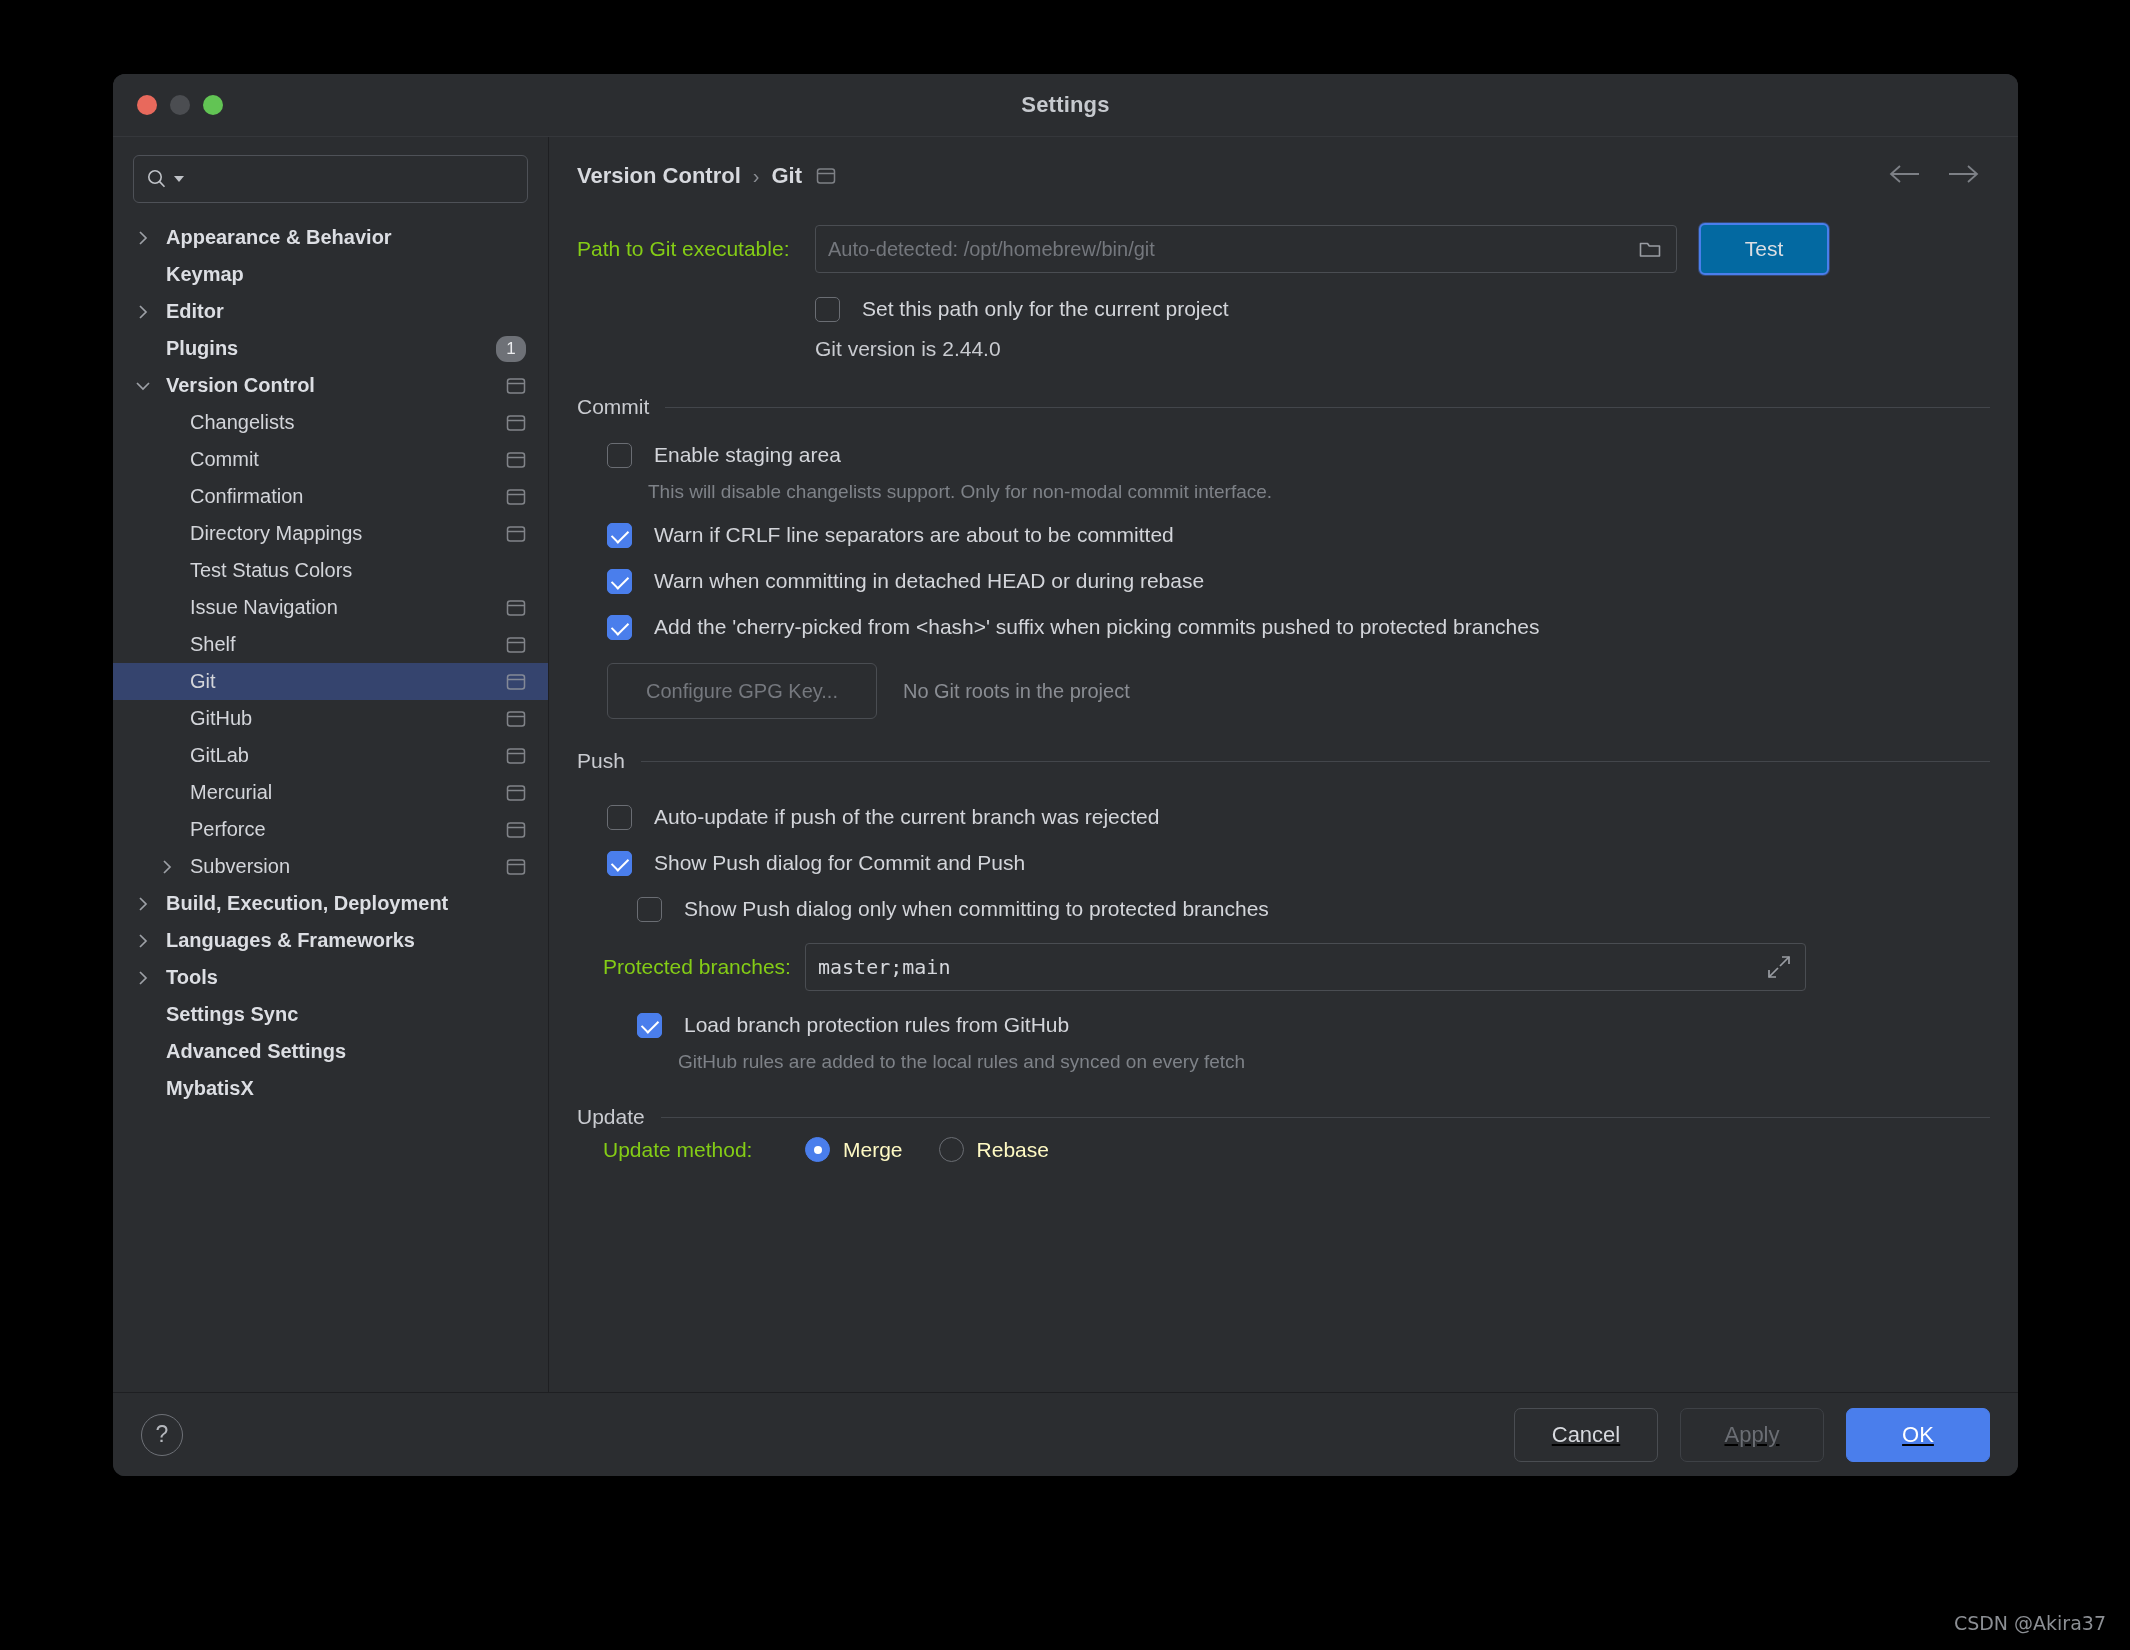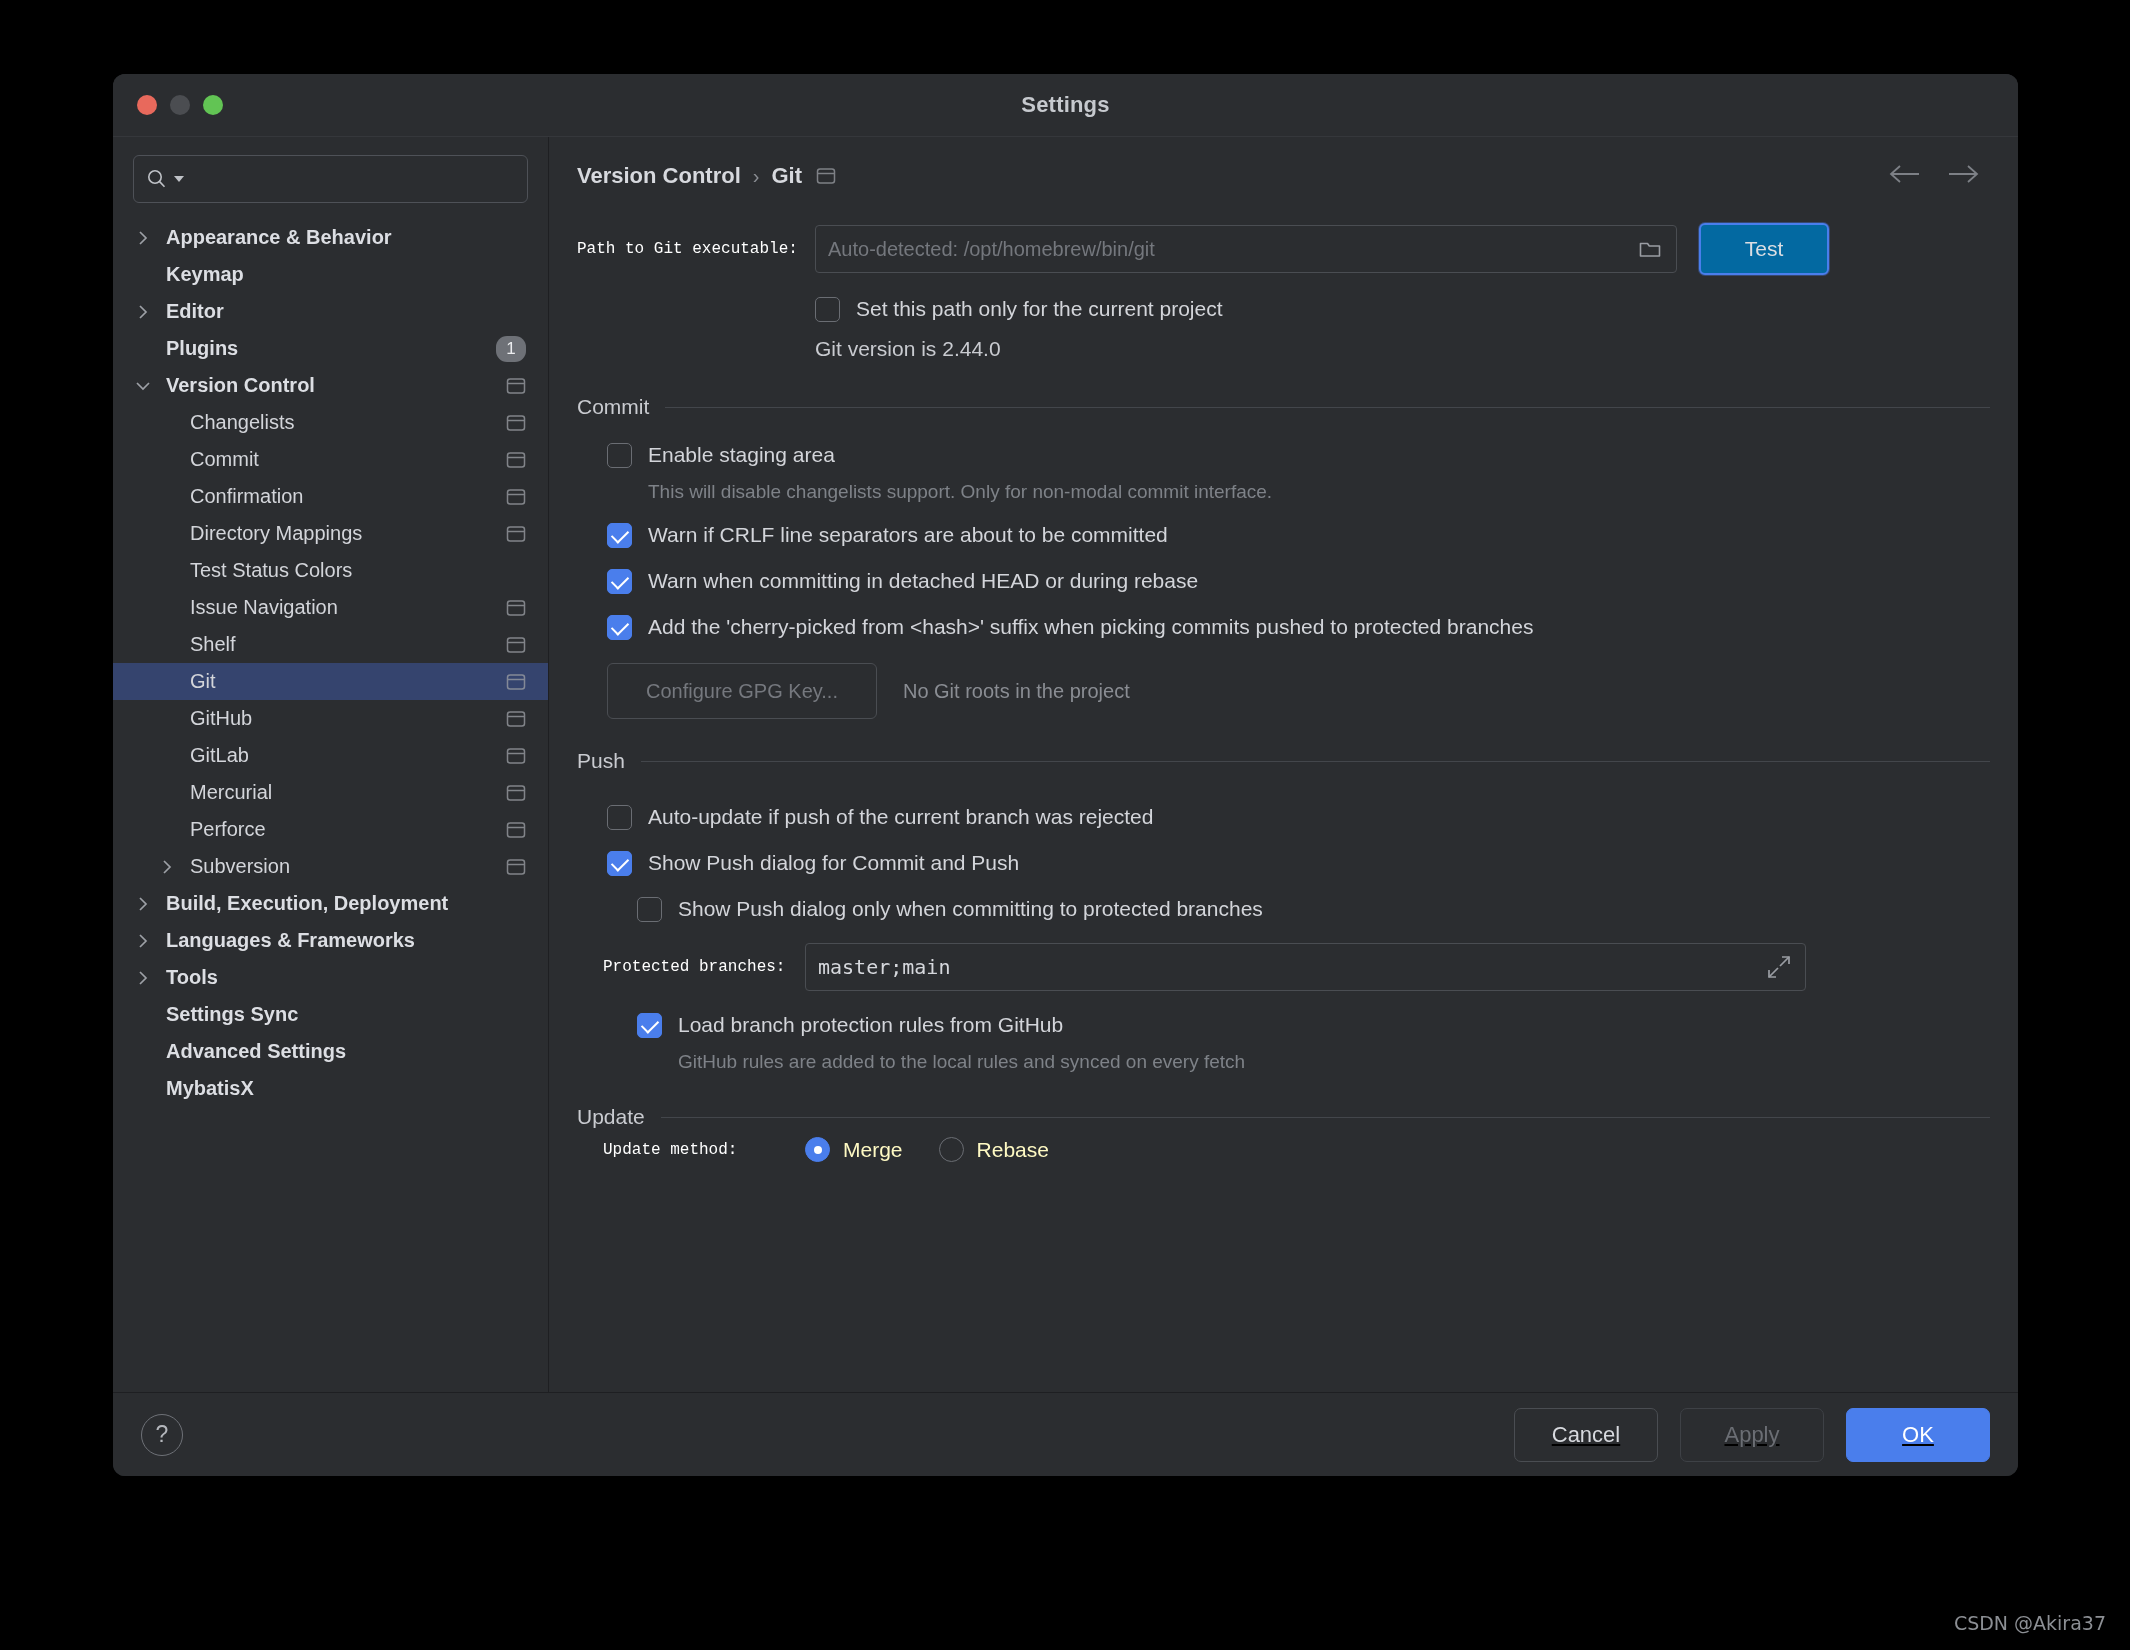--- a/index.html
+++ b/index.html
@@ -161,23 +161,22 @@
     margin-left: auto;
     display: flex;
     gap: 24px;
     padding-right: 10px;
     color: #7D8086;
   }
 
   .row { display: flex; align-items: center; }
 
   .field-label {
-    font-size: 16px;
-    color: #ffffff;
-    font-family: Liberation Mono, monospace;
+    font-size: 21px;
+    color: #84cc16;
   }
 
   .path-row { margin-top: 14px; }
   .text-field {
     height: 48px;
     border: 1px solid #4A4D52;
     border-radius: 4px;
     background: #2B2D30;
     display: flex;
     align-items: center;
@@ -200,21 +199,21 @@
     border: 2px solid #4A7EEC;
     background: #0369a1;
     color: #DCDEE3;
     font-size: 21px;
     font-family: "Liberation Sans", sans-serif;
     display: flex; align-items: center; justify-content: center;
     box-shadow: 0 0 0 1px rgba(74,126,236,.35);
   }
 
   
-  .cb-row { display: flex; align-items: flex-start; margin-top: 18px; }
+  .cb-row { display: flex; align-items: flex-start; margin-top: 18px; gap: 6px; }
   .cb {
     width: 25px; height: 25px;
     flex: 0 0 25px;
     border-radius: 5px;
     border: 1.6px solid #6A6D73;
     background: #2B2D30;
     margin-top: 2px;
   }
   .cb.checked {
     background: #4A7EEC;

